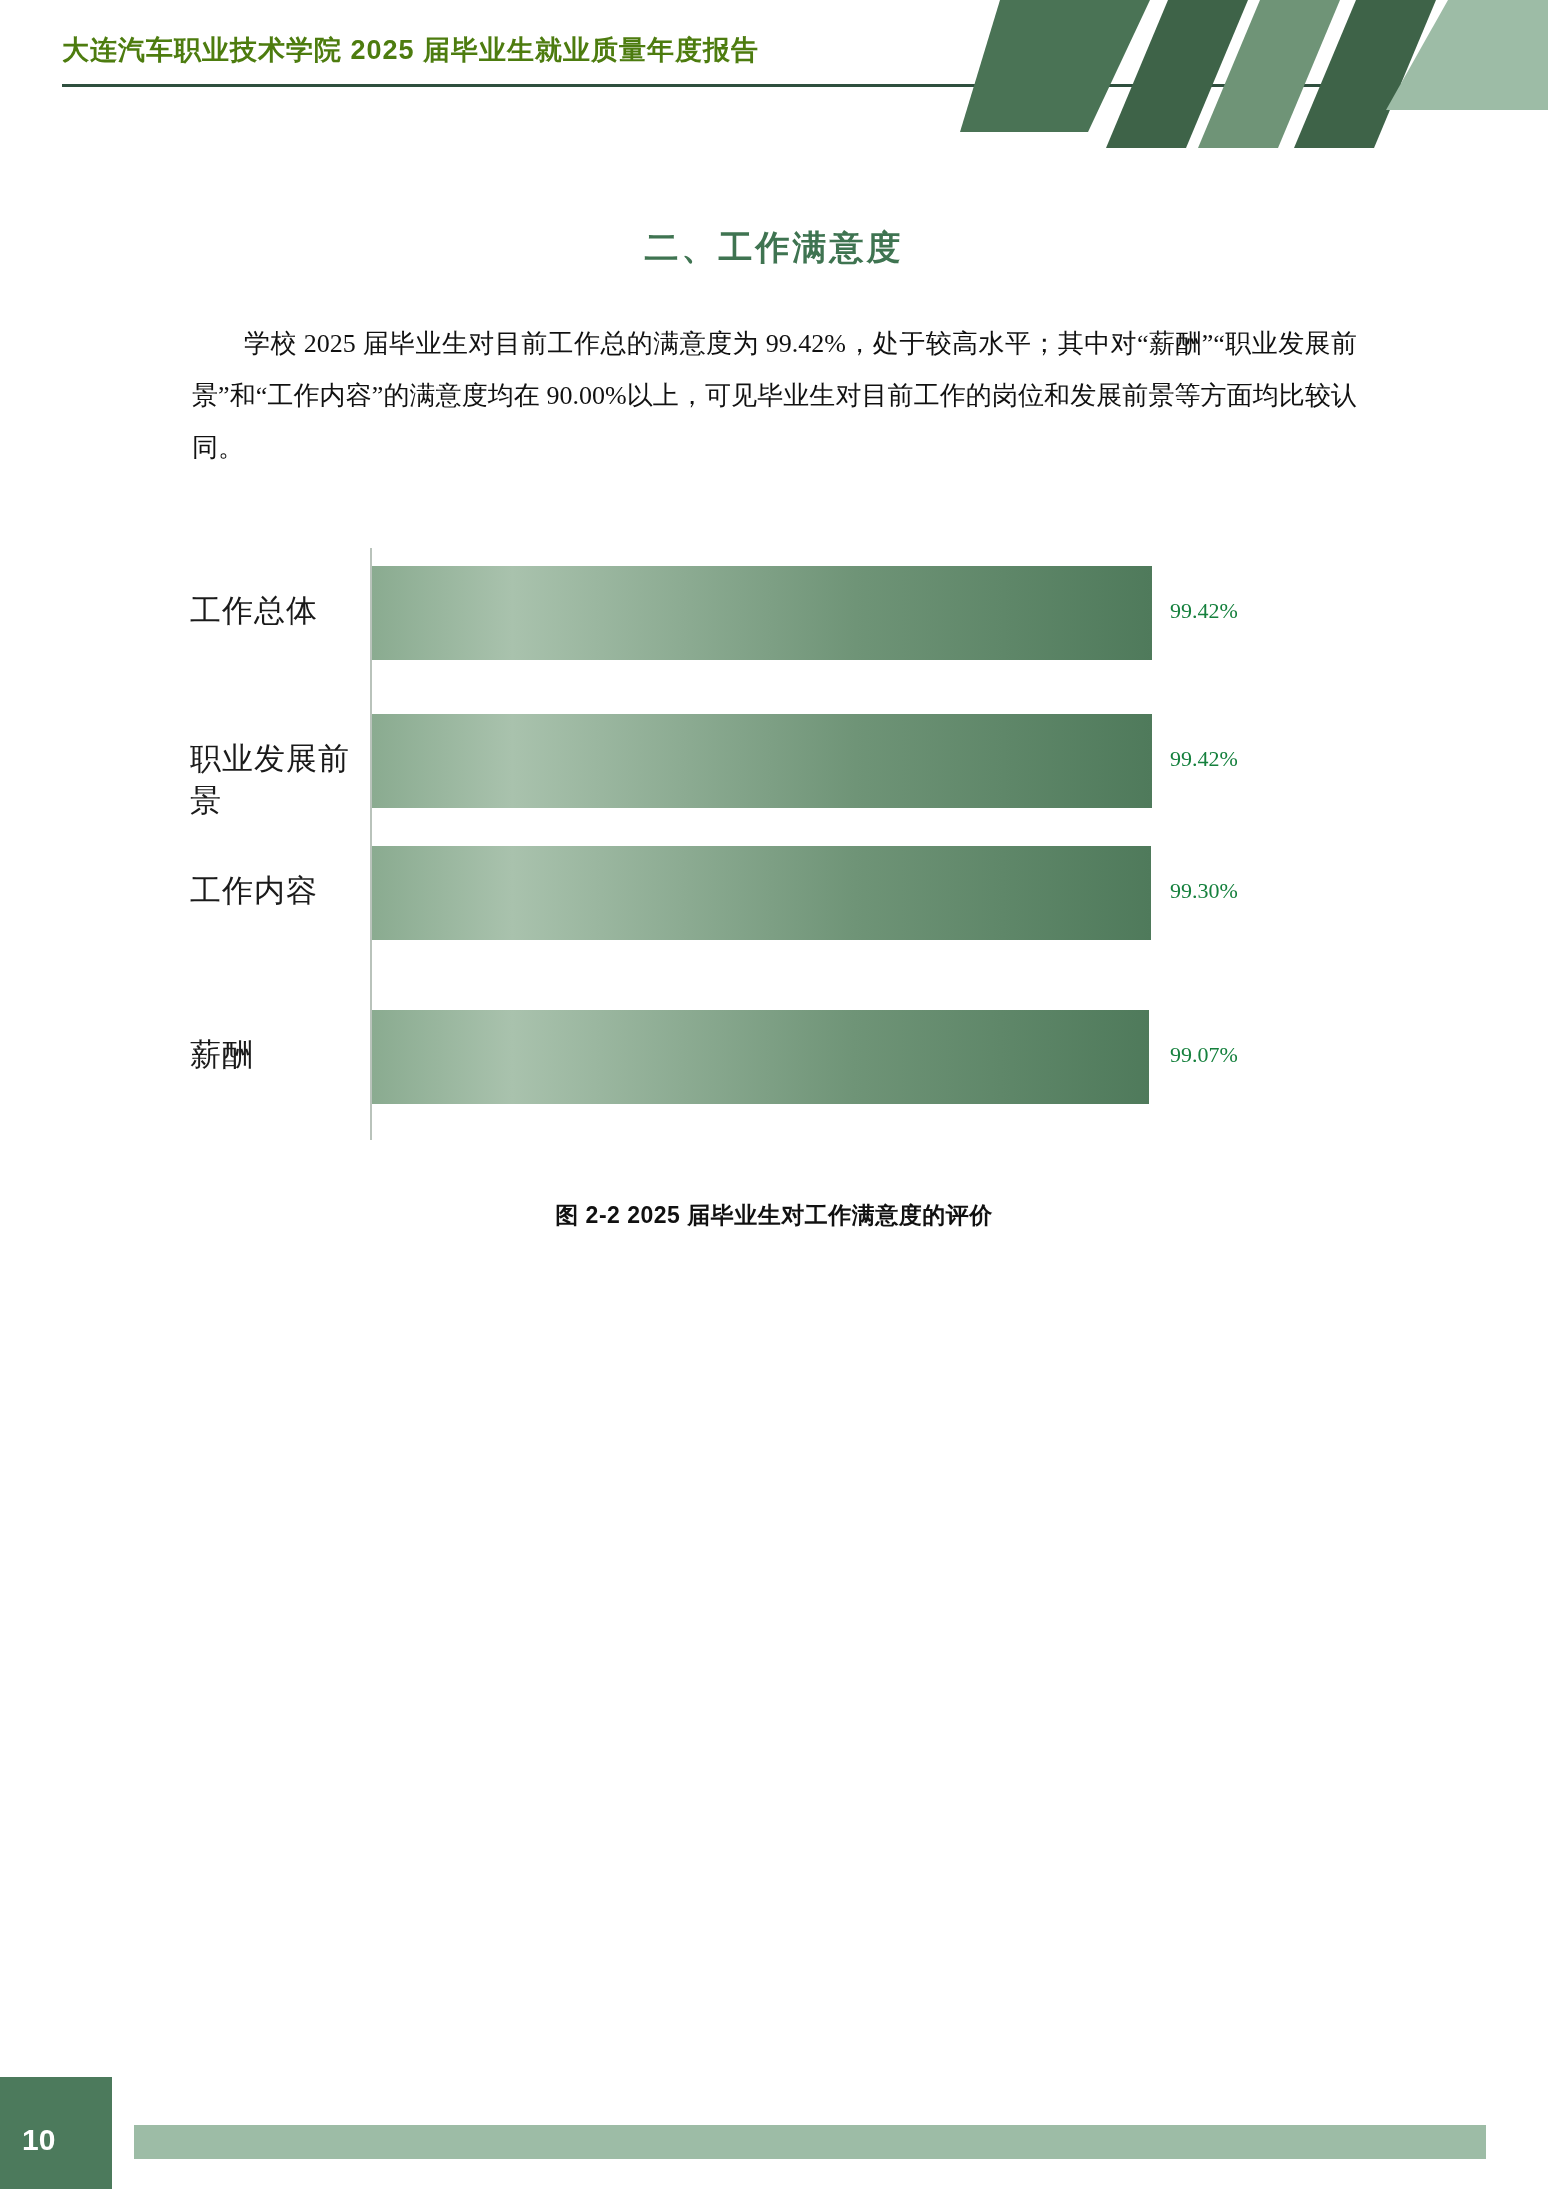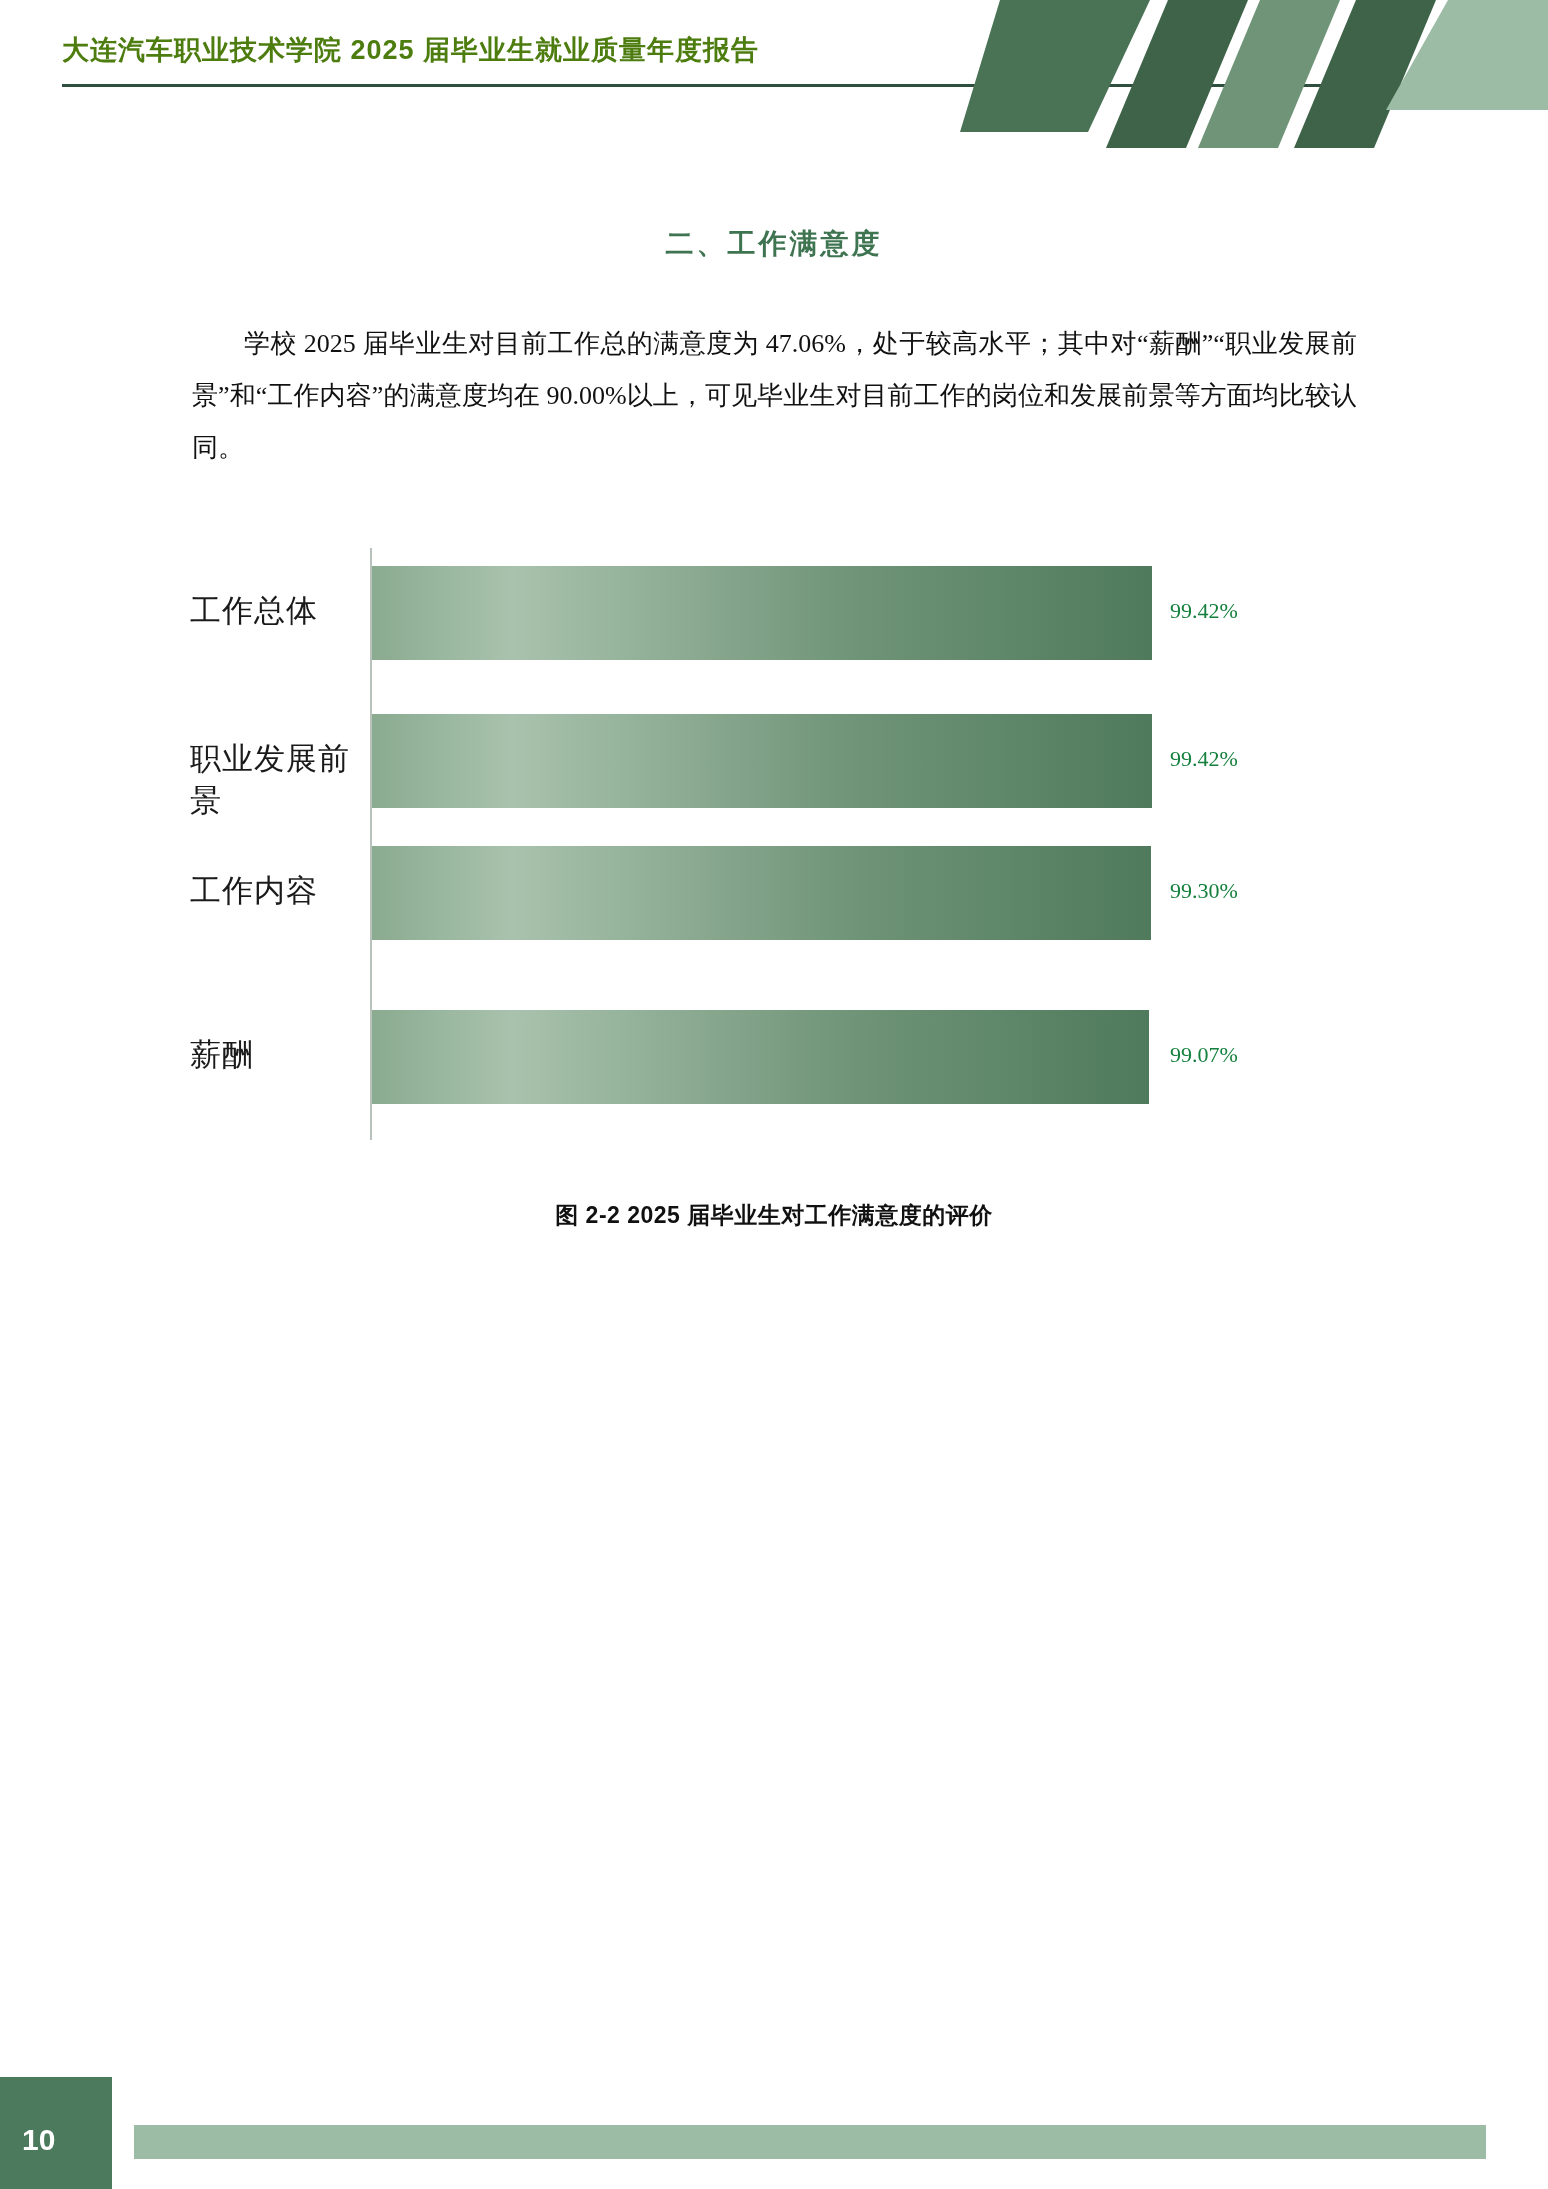--- a/index.html
+++ b/index.html
@@ -57,21 +57,21 @@
   }
   .deco svg { display: block; }
 
   
   .section-title {
     position: absolute;
     left: 0;
     top: 225px;
     width: 1548px;
     text-align: center;
-    font-size: 28px;
+    font-size: 34px;
     font-weight: bold;
     color: #3f7451;
     letter-spacing: 3px;
   }
 
   .para {
     position: absolute;
     left: 192px;
     top: 318px;
     width: 1165px;
@@ -194,21 +194,21 @@
         <polygon points="208,0 288,0 226,148 146,148" fill="#3e6348"></polygon>
         <polygon points="300,0 380,0 318,148 238,148" fill="#6f9477"></polygon>
         <polygon points="396,0 476,0 414,148 334,148" fill="#3e6348"></polygon>
         <polygon points="488,0 588,0 588,110 426,110" fill="#9dbca6"></polygon>
       </svg>
     </div>
   </div>
 
   <div class="section-title">二、工作满意度</div>
 
-  <div class="para">学校 2025 届毕业生对目前工作总的满意度为 47.06%，处于较高水平；其中对“薪酬”“职业发展前景”和“工作内容”的满意度均在 90.00%以上，可见毕业生对目前工作的岗位和发展前景等方面均比较认同。</div>
+  <div class="para">学校 2025 届毕业生对目前工作总的满意度为 99.42%，处于较高水平；其中对“薪酬”“职业发展前景”和“工作内容”的满意度均在 90.00%以上，可见毕业生对目前工作的岗位和发展前景等方面均比较认同。</div>
 
   <div class="chart">
     <div class="chart-axis"></div>
 
     <div class="bar-row" style="top:0px;">
       <div class="bar-label">工作总体</div>
       <div class="bar-track">
         <div class="bar-fill" style="width:780px;"></div>
       </div>
       <div class="bar-value" style="left:980px;">99.42%</div>

